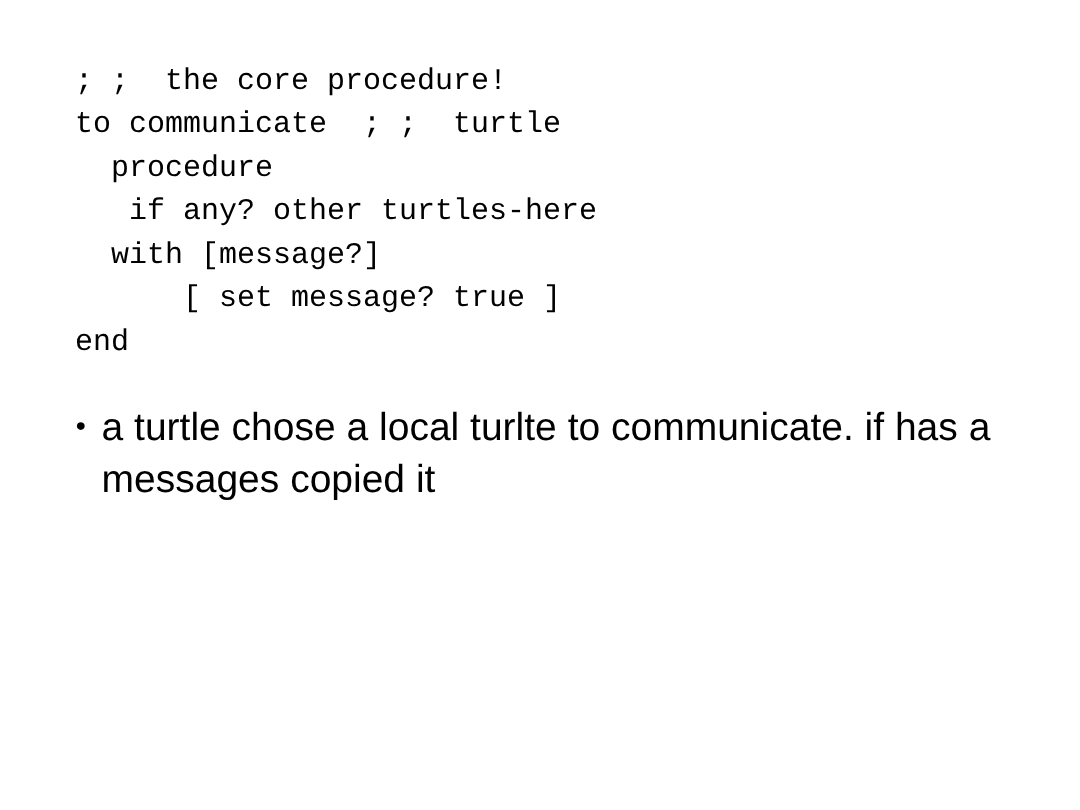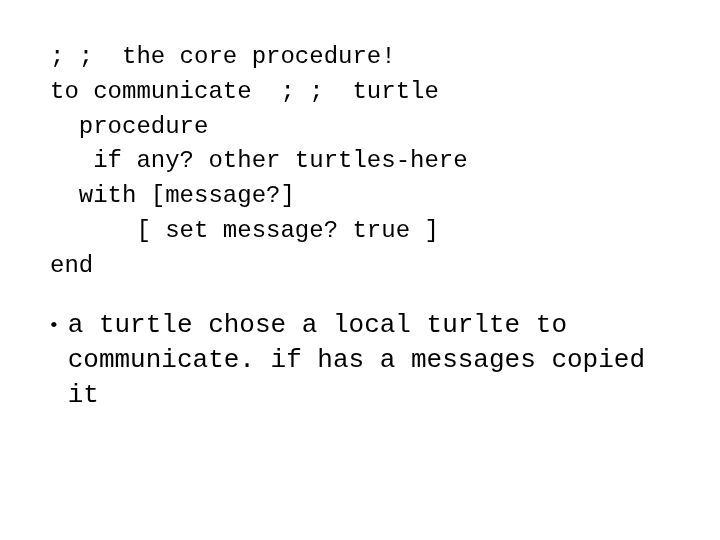--- a/index.html
+++ b/index.html
@@ -19,21 +19,21 @@
     }
 
     .content-area {
       padding: 40px 50px 40px 50px;
       width: 100%;
       height: 100%;
     }
 
     .code-block {
       font-family: 'Courier New', Courier, monospace;
-      font-size: 24px;
+      font-size: 20px;
       line-height: 1.45;
       color: #000000;
       white-space: pre;
       margin-bottom: 24px;
     }
 
     .bullet-section {
       display: flex;
       align-items: flex-start;
       gap: 10px;
@@ -41,21 +41,21 @@
     }
 
     .bullet-dot {
       font-size: 22px;
       line-height: 1.4;
       flex-shrink: 0;
       margin-top: 2px;
     }
 
     .bullet-text {
-      font-family: Liberation Mono, monospace;
+      font-family: Liberation Sans, sans-serif;
       font-size: 26px;
       line-height: 1.35;
       color: #000000;
     }
   </style>
 </head>
 <body>
 
 <div class="content-area">
   <div class="code-block"><span>; ;  the core procedure!</span>

